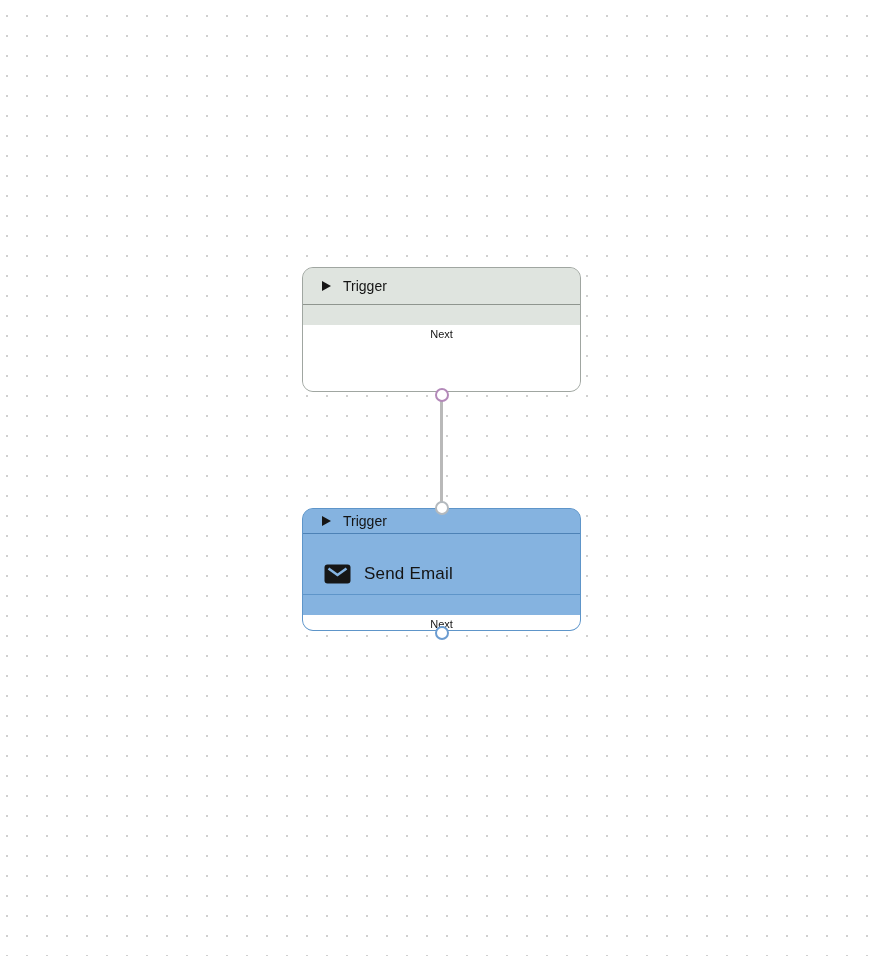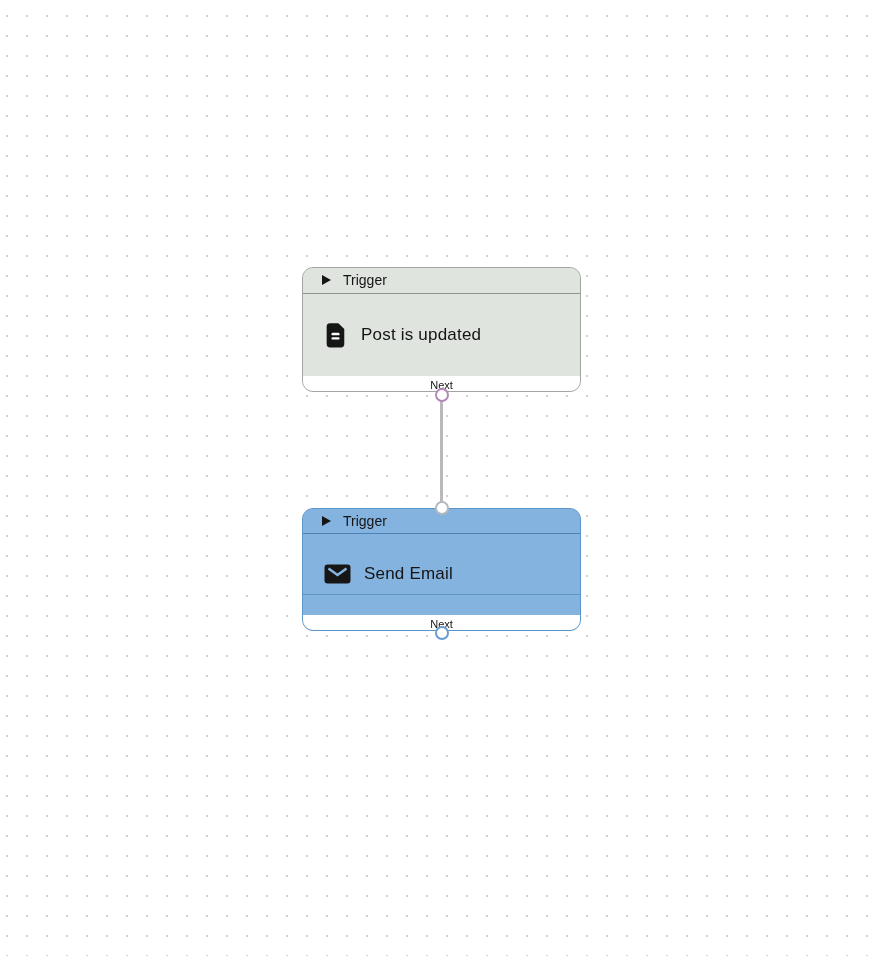--- a/index.html
+++ b/index.html
@@ -152,30 +152,20 @@
 
 <div class="canvas">
 
   <div class="edge"></div>
 
   <div class="node trigger">
     <div class="node-header">
       <span class="tri"></span>
       <span>Trigger</span>
     </div>
-    <div class="node-body">
-      <span class="icon">
-        <svg width="24" height="26" viewBox="0 0 20 22" aria-hidden="true">
-          <path d="M5 1 h7 L17 6 V18.6 a2.9 2.9 0 0 1 -2.9 2.9 H5 A2.9 2.9 0 0 1 2.1 18.6 V3.9 A2.9 2.9 0 0 1 5 1 Z" fill="#161616"></path>
-          <rect x="6.2" y="9.2" width="6.8" height="2.1" rx="1" fill="#ffffff"></rect>
-          <rect x="6.2" y="12.8" width="6.8" height="2.1" rx="1" fill="#ffffff"></rect>
-        </svg>
-      </span>
-      <span>Post is updated</span>
-    </div>
     <div class="node-footer">
       <span>Next</span>
     </div>
   </div>
 
   <div class="node action">
     <div class="node-header">
       <span class="tri"></span>
       <span>Trigger</span>
     </div>

